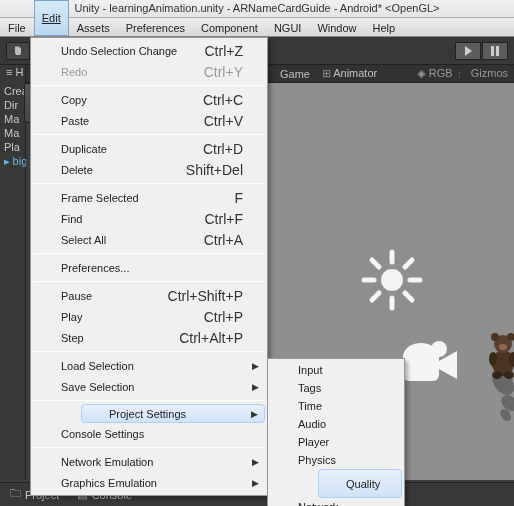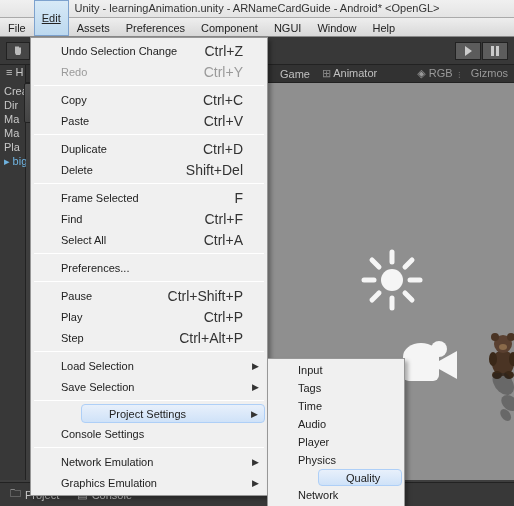--- a/index.html
+++ b/index.html
@@ -42,21 +42,21 @@
   .menu-row { height:21px; display:flex; align-items:center; padding: 0 22px 0 28px; color:#222; cursor:default; position:relative;}
   .menu-row.disabled { color:#9a9a9a; }
   .menu-row .shortcut { margin-left:auto; color:#333; font-size:14px;}
   .menu-row.disabled .shortcut { color:#9a9a9a;}
   .menu-row .arrow { position:absolute; right:6px; font-size:9px; color:#333;}
   .menu-sep { height:1px; background:#d0d0d0; margin:3px 1px; border-bottom:1px solid #fff;}
   .menu-row.highlight { background: linear-gradient(#e8f0fb,#cfe2f8); border:1px solid #aecff7; border-radius:4px; padding: 0 21px 0 27px; height:19px;margin-left:48px;}
   
   .sub-menu { left:267px; top:358px; width:138px; }
   .sub-menu .menu-row { padding: 0 14px 0 28px; height:18px;}
-  .sub-menu .menu-row.highlight { padding: 0 13px 0 27px; height:17px;}
+  .sub-menu .menu-row.highlight { padding: 0 13px 0 27px; height:29px;}
   
   svg { display:block; }
 </style>
 </head>
 <body>
 
 <div class="titlebar">
   <span>Unity - learningAnimation.unity - ARNameCardGuide - Android* &lt;OpenGL&gt;</span>
 </div>
 

